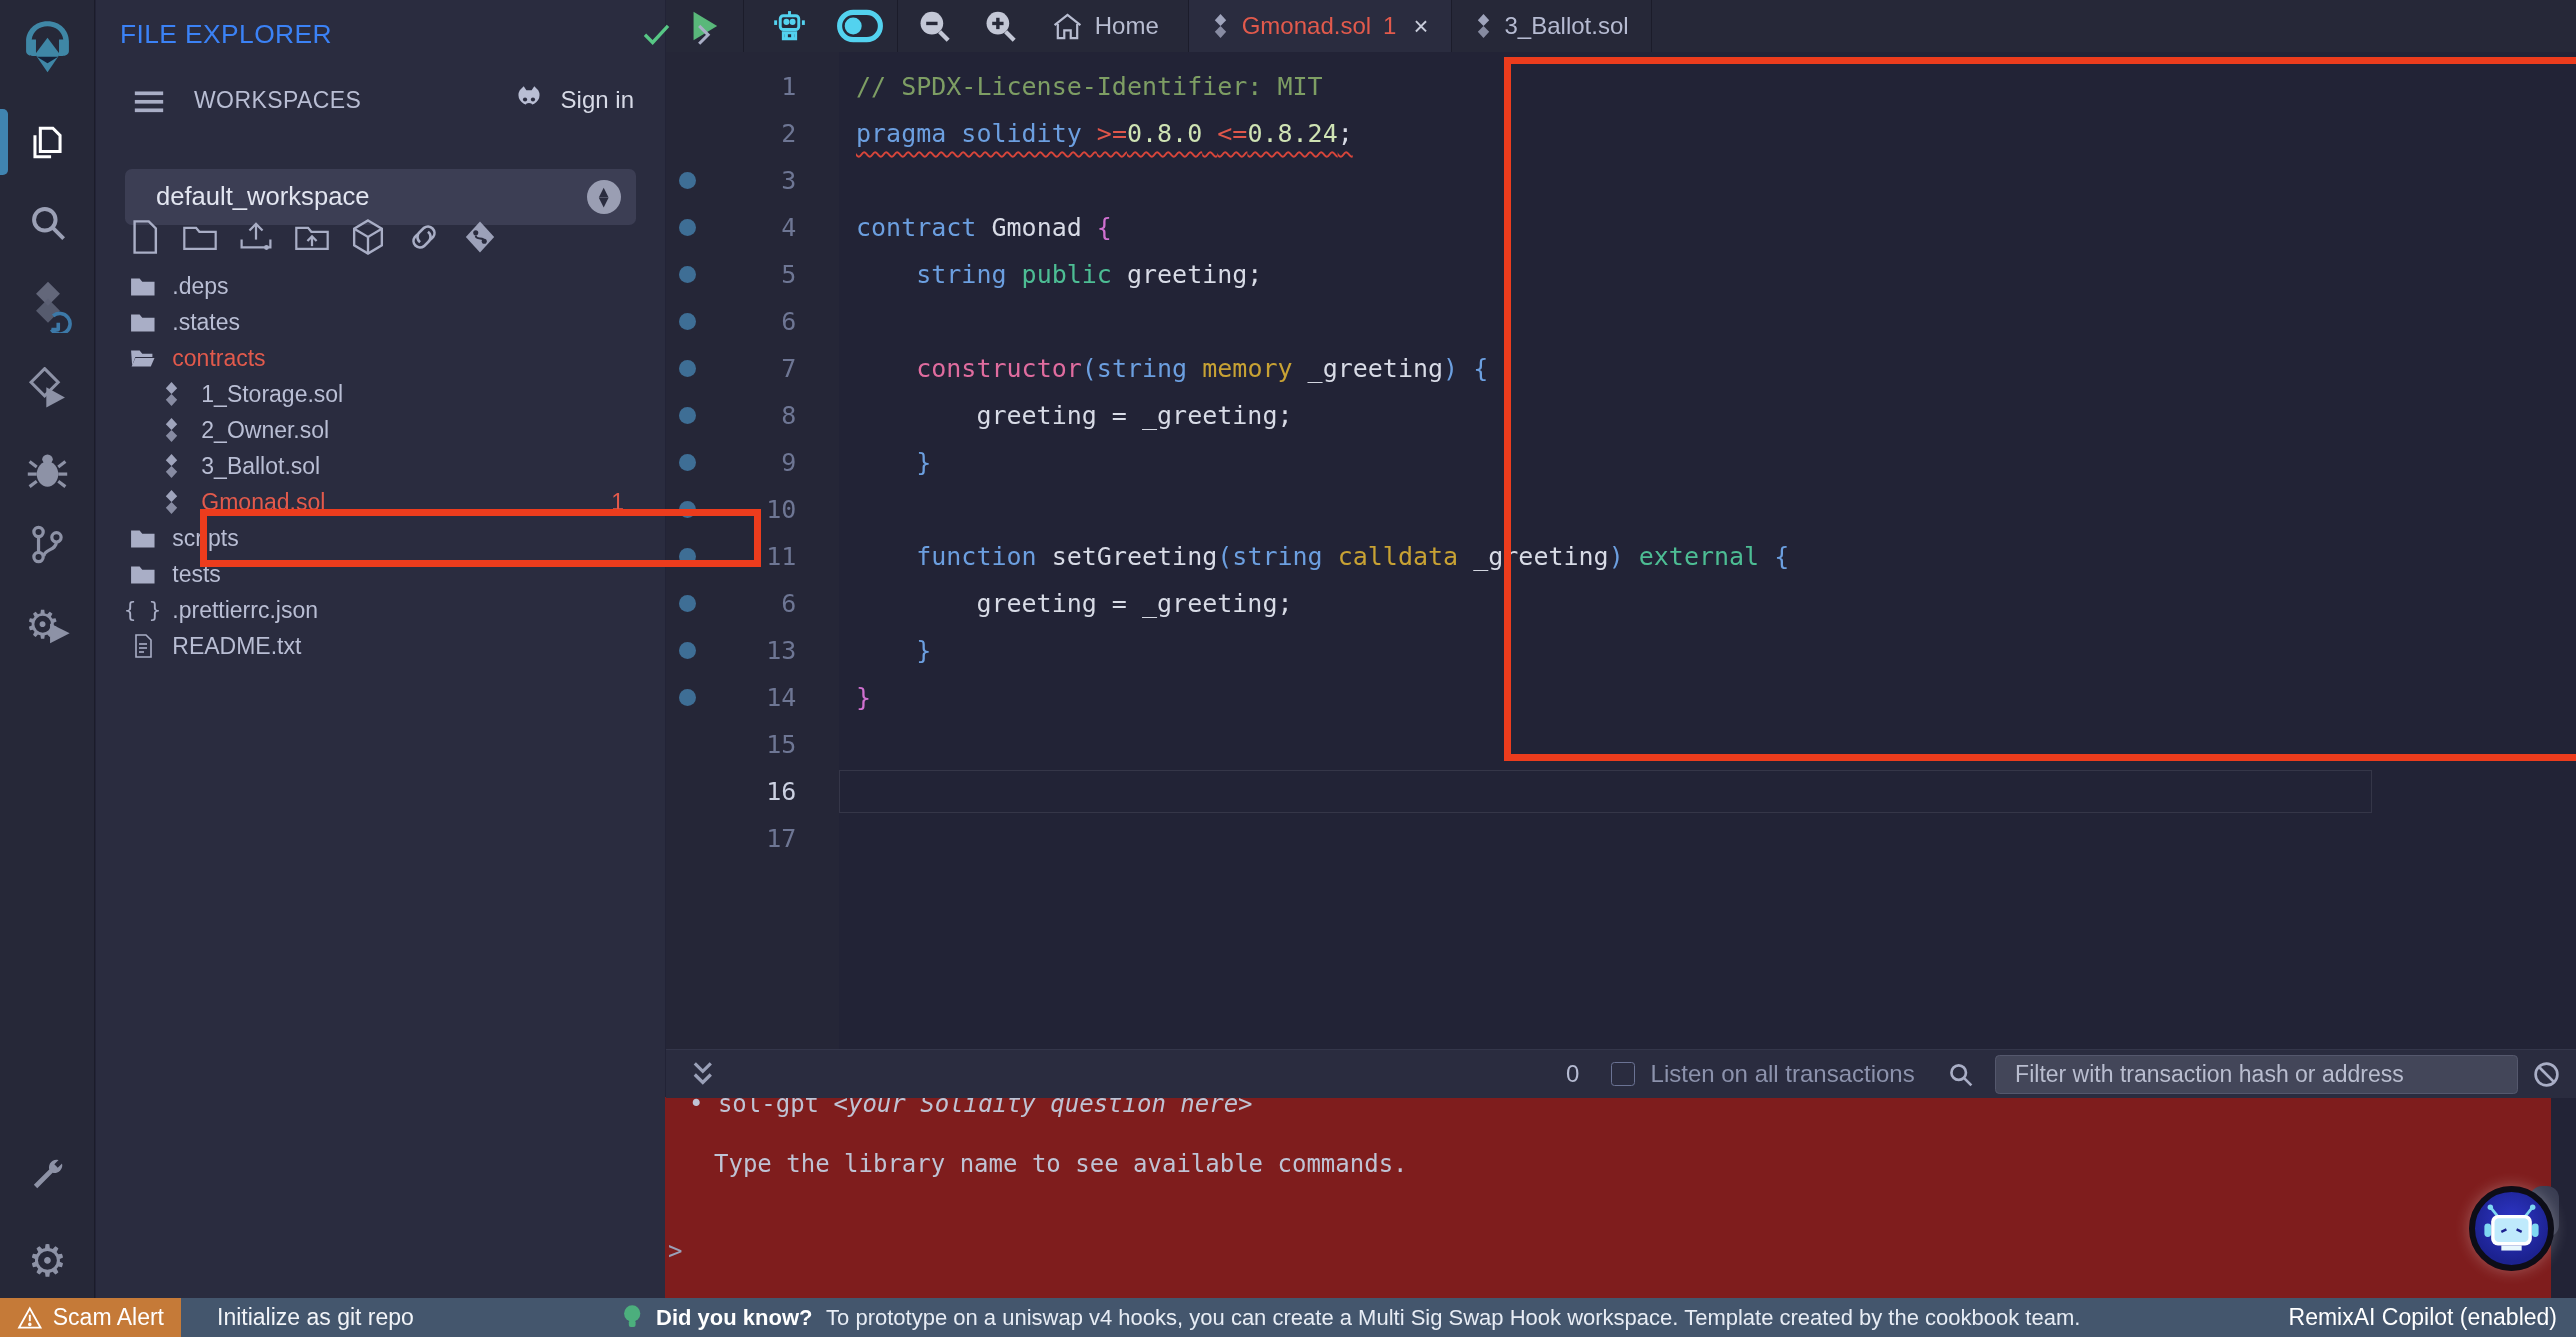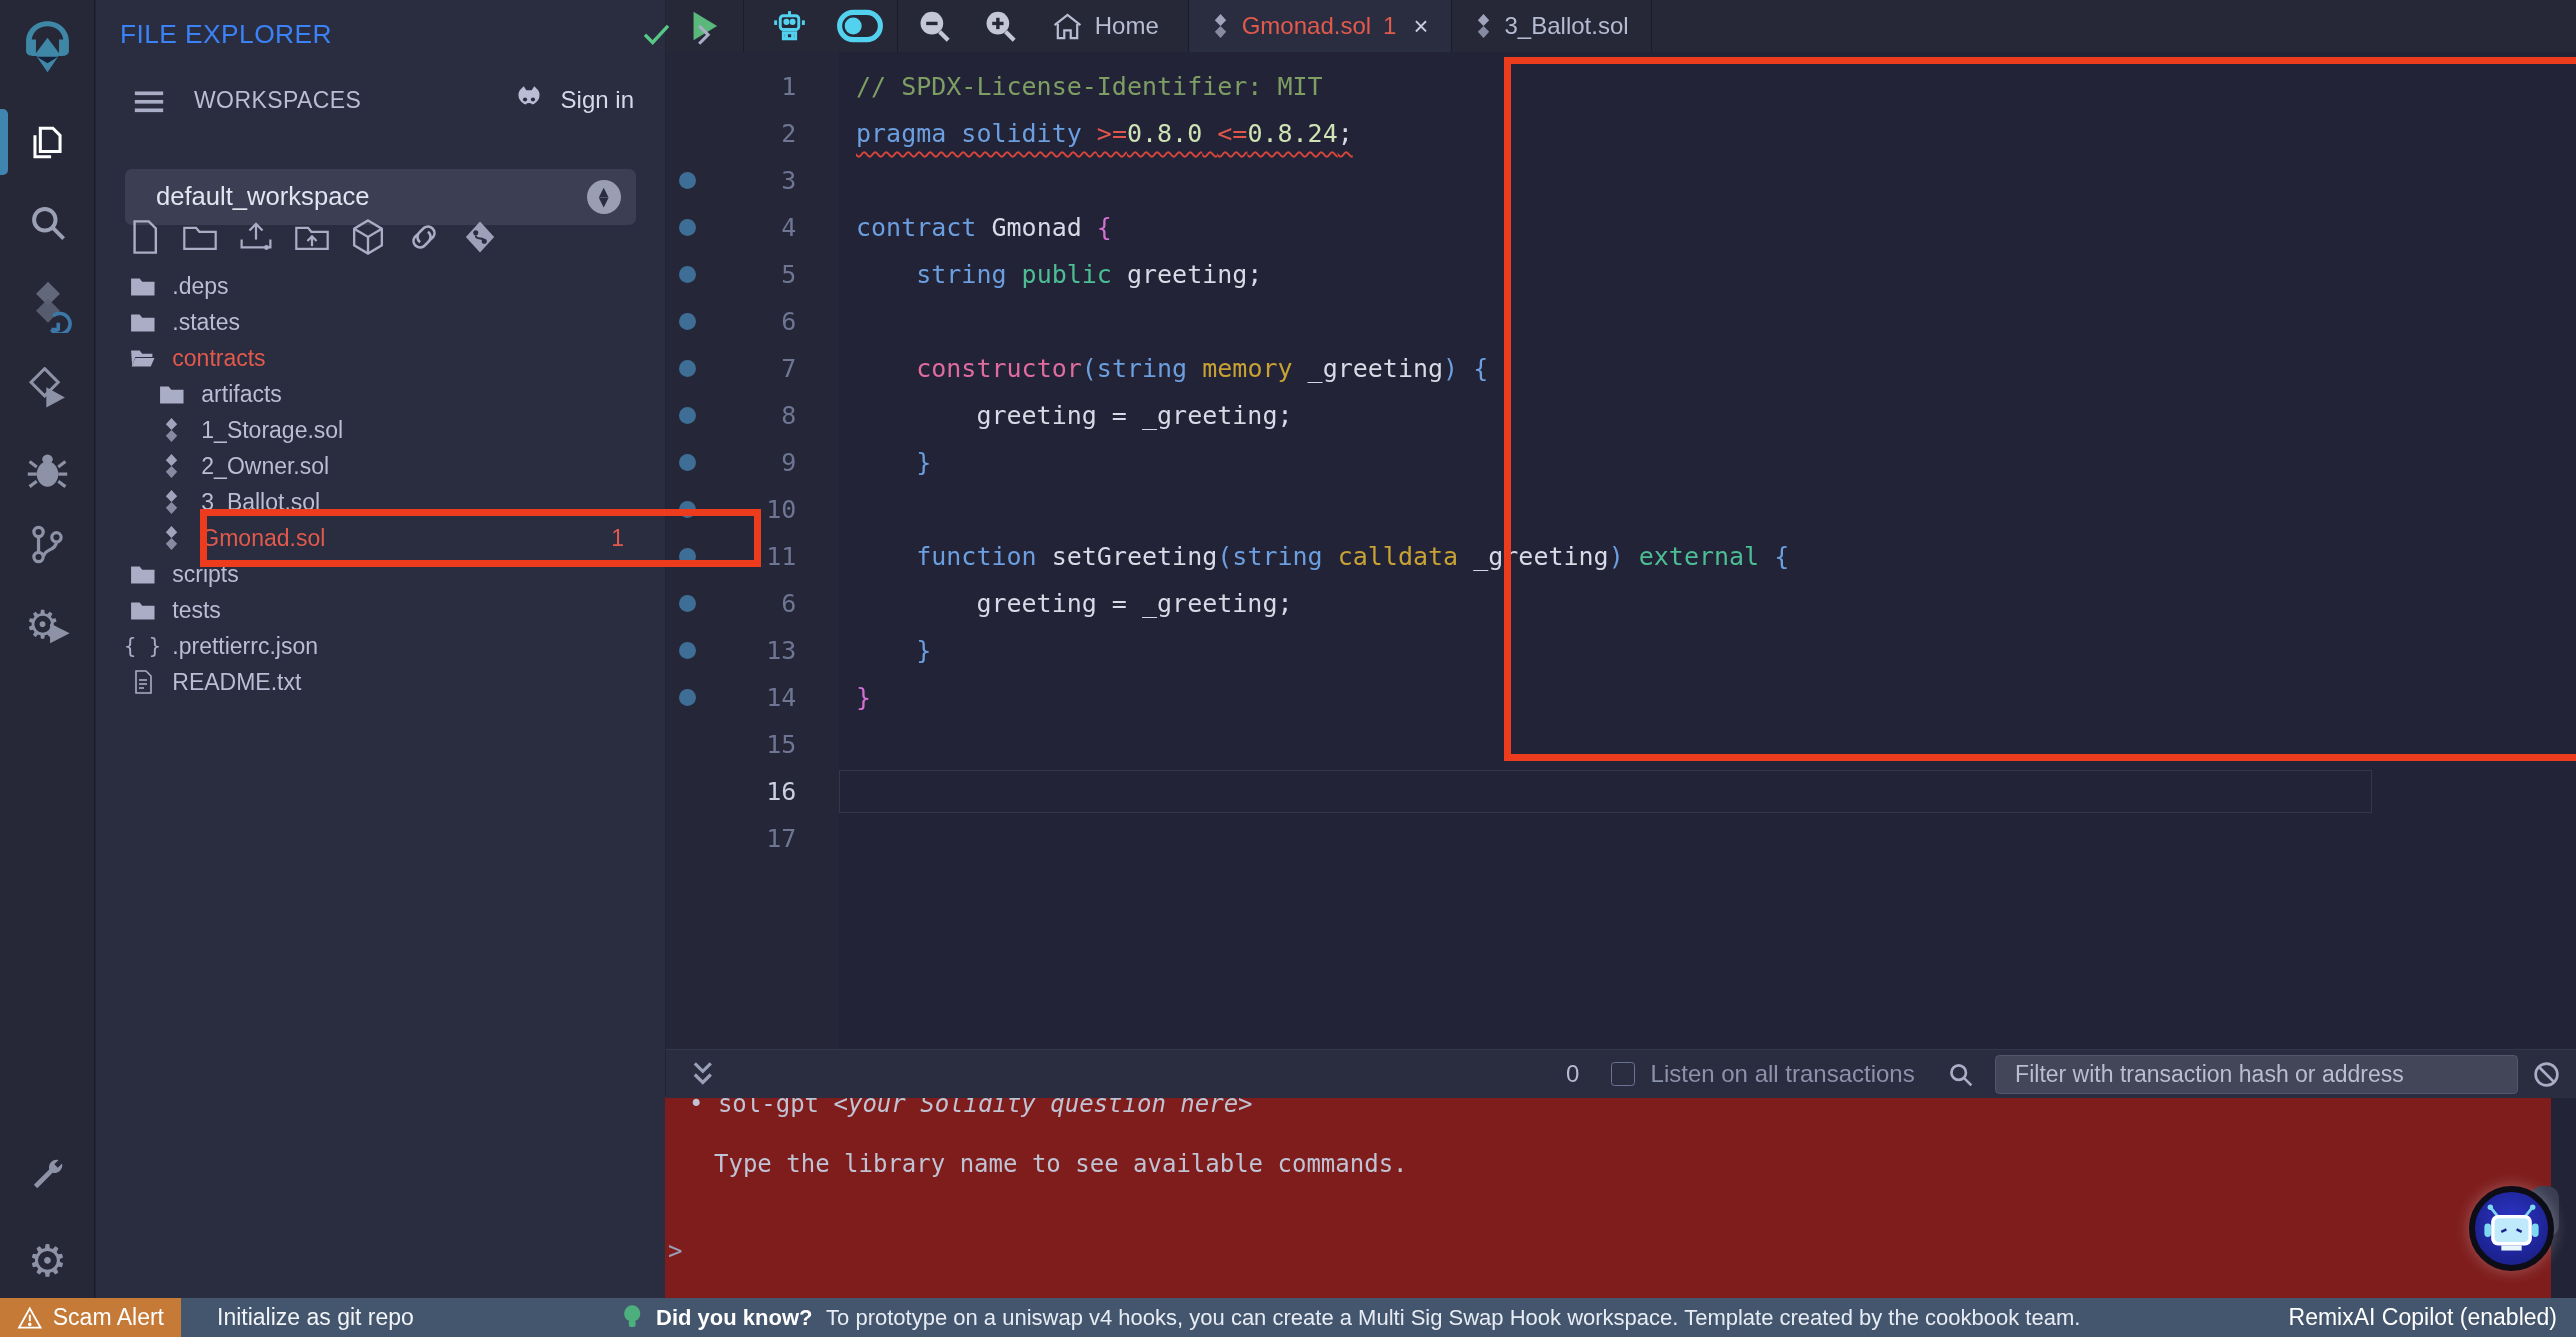--- a/index.html
+++ b/index.html
@@ -288,28 +288,20 @@
         <span class="tlabel">.states</span>
       </div>
       <div class="tree-row lvl0 hl">
         <span class="ticon">
           <svg width="25.6" height="22" viewBox="0 0 24 20" fill="#a9aec6">
             <path d="M1 3 h8 l2.5 3 H21 v3 H5 L2 17 Z"></path>
             <path d="M5 10 h18 l-3.5 8 H1.5 Z"></path>
           </svg>
         </span>
         <span class="tlabel">contracts</span>
-      </div>
-      <div class="tree-row lvl1">
-        <span class="ticon">
-          <svg width="25.6" height="22" viewBox="0 0 24 20" fill="#a9aec6">
-            <path d="M1 3 h8 l2.5 3 H23 v13 H1 Z"></path>
-          </svg>
-        </span>
-        <span class="tlabel">artifacts</span>
       </div>
       <div class="tree-row lvl1">
         <span class="ticon">
           <svg width="19" height="24" viewBox="0 0 14 19" fill="#9fa4bc">
             <path d="M7 0 L11.5 5 L7 9.5 L2.5 5 Z"></path>
             <path d="M7 9.5 L11.5 14 L7 19 L2.5 14 Z" opacity=".8"></path>
           </svg>
         </span>
         <span class="tlabel">1_Storage.sol</span>
       </div>

